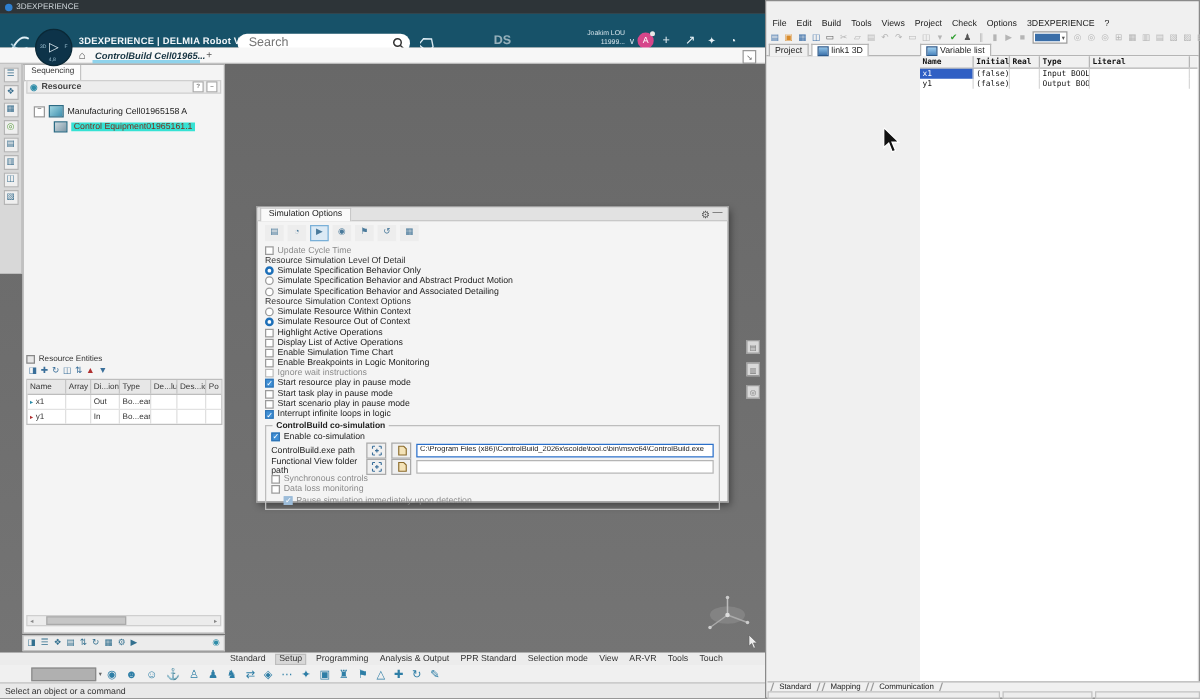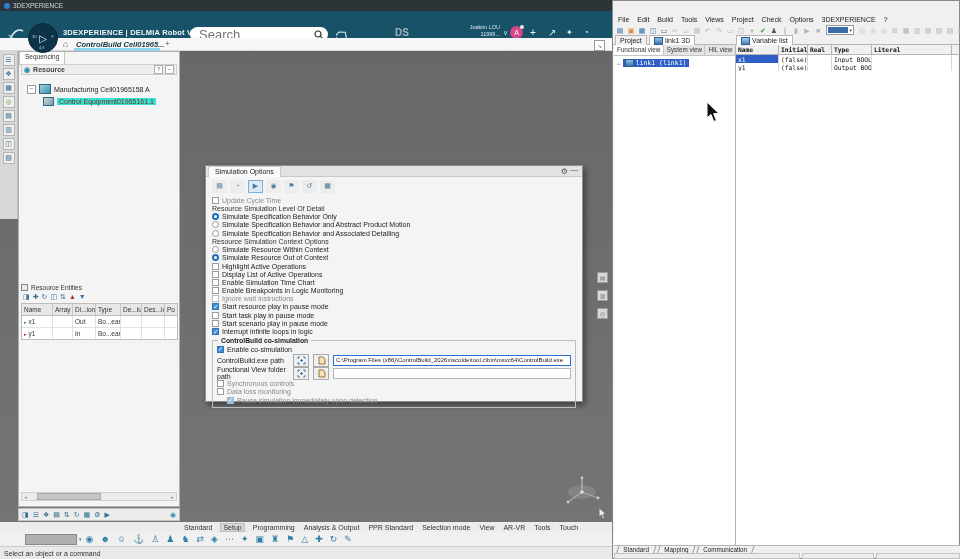--- a/index.html
+++ b/index.html
@@ -14,21 +14,21 @@
   .lw-titlebar .logo{width:6px;height:6px;border-radius:50%;background:#2e7fd0;}
   .lw-appbar{left:0;top:11px;width:612px;height:27px;background:#175269;color:#fff;}
   .compass-svg{position:absolute;left:7px;top:15px;}
   .play-circle{position:absolute;left:28px;top:12px;width:28px;height:28px;border-radius:50%;
                background:#0d3349;border:1px solid #0a2836;color:#e8f4fa;z-index:30;
                display:flex;align-items:center;justify-content:center;font-size:10px;}
   .play-circle .mini{position:absolute;font-size:4px;color:#9fc3d4;}
   .brand{position:absolute;left:63px;top:17px;font-size:7.5px;font-weight:bold;color:#f2f7fa;letter-spacing:.2px;white-space:nowrap;}
   .searchbox{position:absolute;left:190px;top:16px;width:138px;height:15px;background:#fff;border-radius:8px;
              display:flex;align-items:center;padding:0 4px 0 7px;box-sizing:border-box;}
-  .searchbox input{border:none;outline:none;flex:1;font-size:13px;font-family:"Liberation Sans",sans-serif;color:#333;background:transparent;min-width:0;}
+  .searchbox input{border:none;outline:none;flex:1;font-size:10px;font-family:"Liberation Sans",sans-serif;color:#333;background:transparent;min-width:0;}
   .tag-icon-wrap{position:absolute;left:336px;top:17px;}
   .ds-mark{position:absolute;left:395px;top:16px;font-size:10px;font-weight:bold;color:#ffffff;opacity:.55;}
   .user-block{position:absolute;left:452px;top:13px;width:48px;text-align:right;font-size:5.5px;line-height:6.5px;color:#d9e7ee;}
   .chev{position:absolute;left:503px;top:18px;font-size:7px;color:#cfe2ea;}
   .avatar{position:absolute;left:510px;top:15px;width:13px;height:13px;border-radius:50%;background:#d6468a;
           color:#fff;font-size:7px;display:flex;align-items:center;justify-content:center;}
   .avatar .dot{position:absolute;right:-1px;top:-1px;width:4px;height:4px;border-radius:50%;background:#e8e8e8;}
   .abicon{position:absolute;top:15px;color:#e8f2f7;font-size:10px;line-height:13px;}
 
   .lw-tabbar{left:0;top:38px;width:612px;height:13px;background:#f7f7f7;border-bottom:1px solid #d8d8d8;box-sizing:border-box;}
@@ -575,34 +575,20 @@
       <span class="rtab white" style="left:36px;">
           <span class="mini-ic"></span>
           <span>link1 3D</span>
         </span>
       <span class="rtab white" style="left:123px;">
           <span class="mini-ic" style="background:linear-gradient(#9fd0f0,#4a84bd);"></span>
           <span>Variable list</span>
         </span>
     </div>
 
-    <div class="rw-leftpane">
-      <div class="vtabs">
-        <span class="vtab active">Functional view</span>
-        <span class="vtab">System view</span>
-        <span class="vtab" style="border-right:none;">HIL view</span>
-      </div>
-      <div class="cb-treerow">
-        <span style="color:#555;font-size:6px;">−</span>
-        <span class="cb-sel">
-            <span class="mini-ic"></span>
-            <span>link1 (link1)</span>
-          </span>
-      </div>
-    </div>
 
     <div class="rw-rightpane">
       <div class="vl-row vl-hdr">
         <span class="vl-c" style="width:43px;">Name</span>
         <span class="vl-c" style="width:29px;">Initial</span>
         <span class="vl-c" style="width:24px;">Real</span>
         <span class="vl-c" style="width:40px;">Type</span>
         <span class="vl-c" style="width:80px;">Literal</span>
       </div>
       <div class="vl-row">

